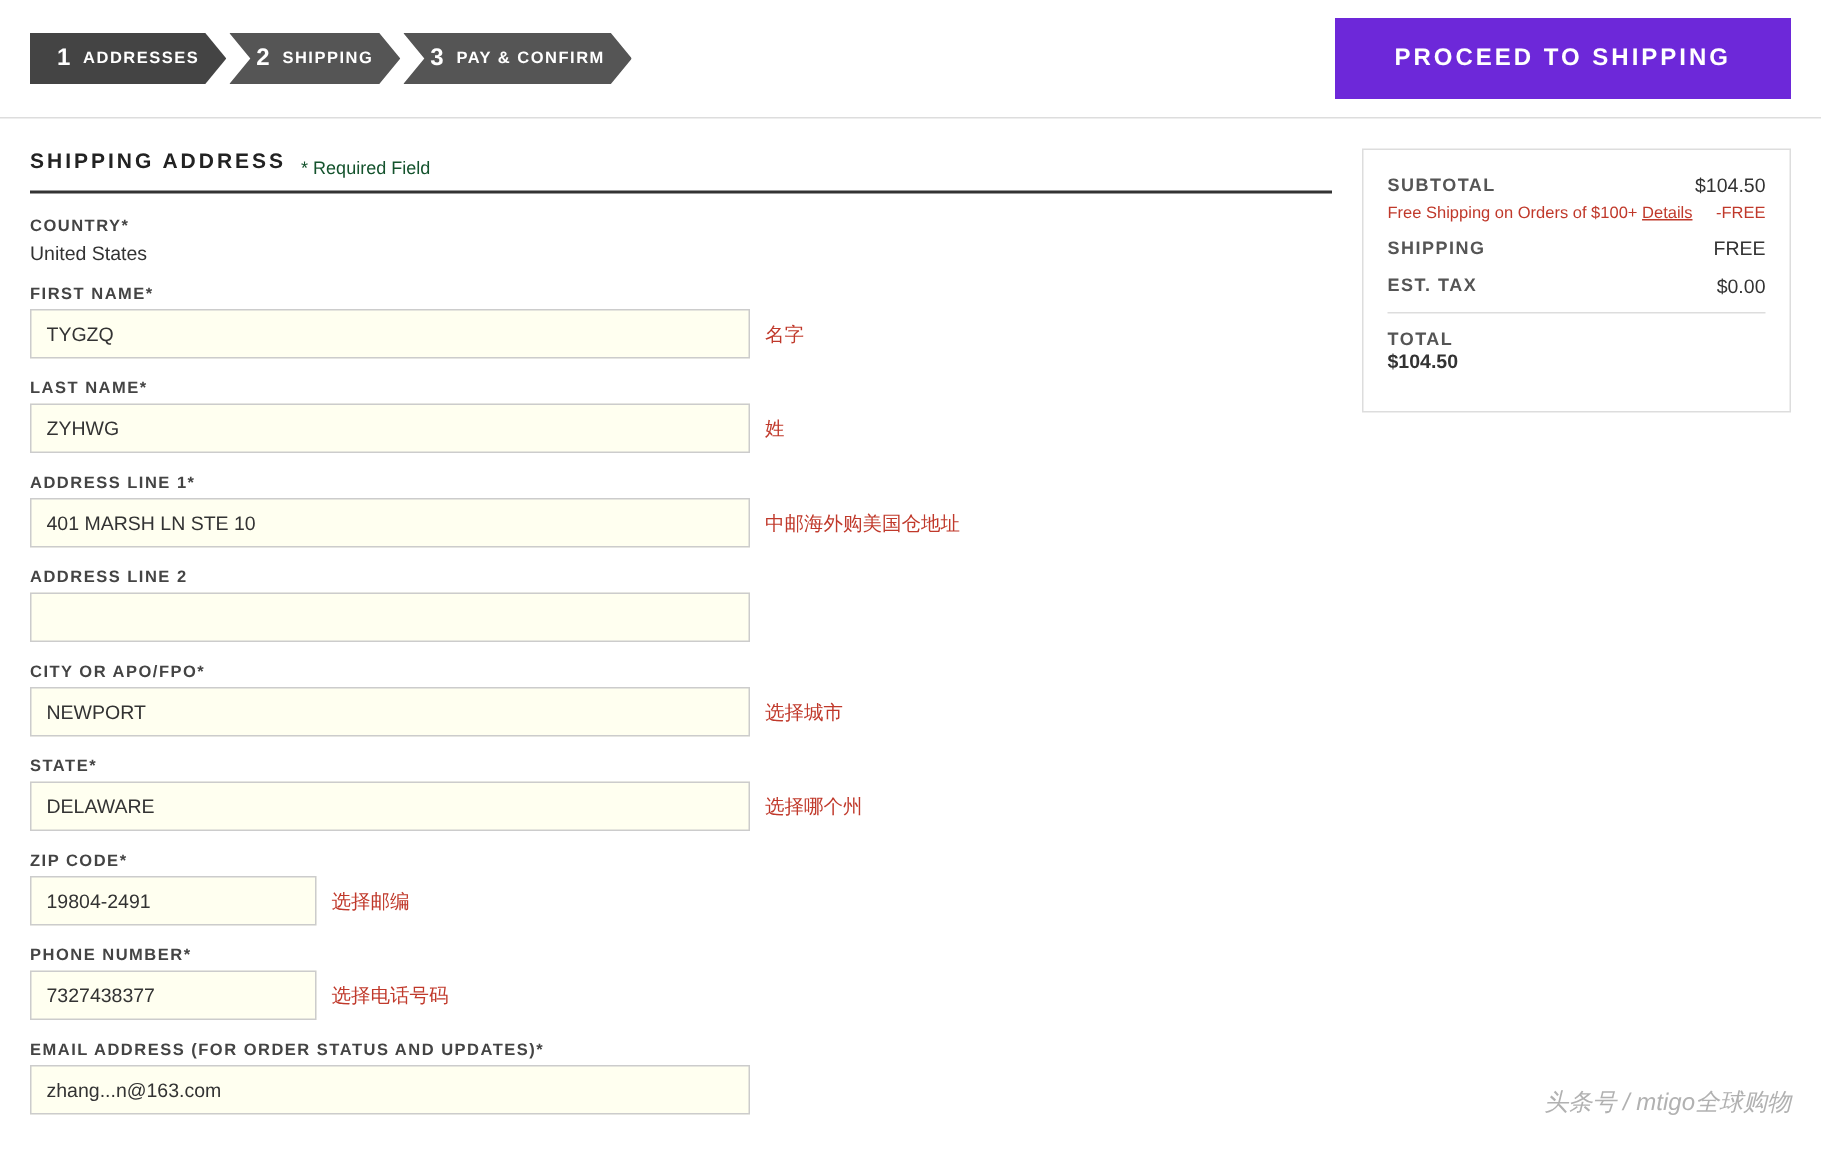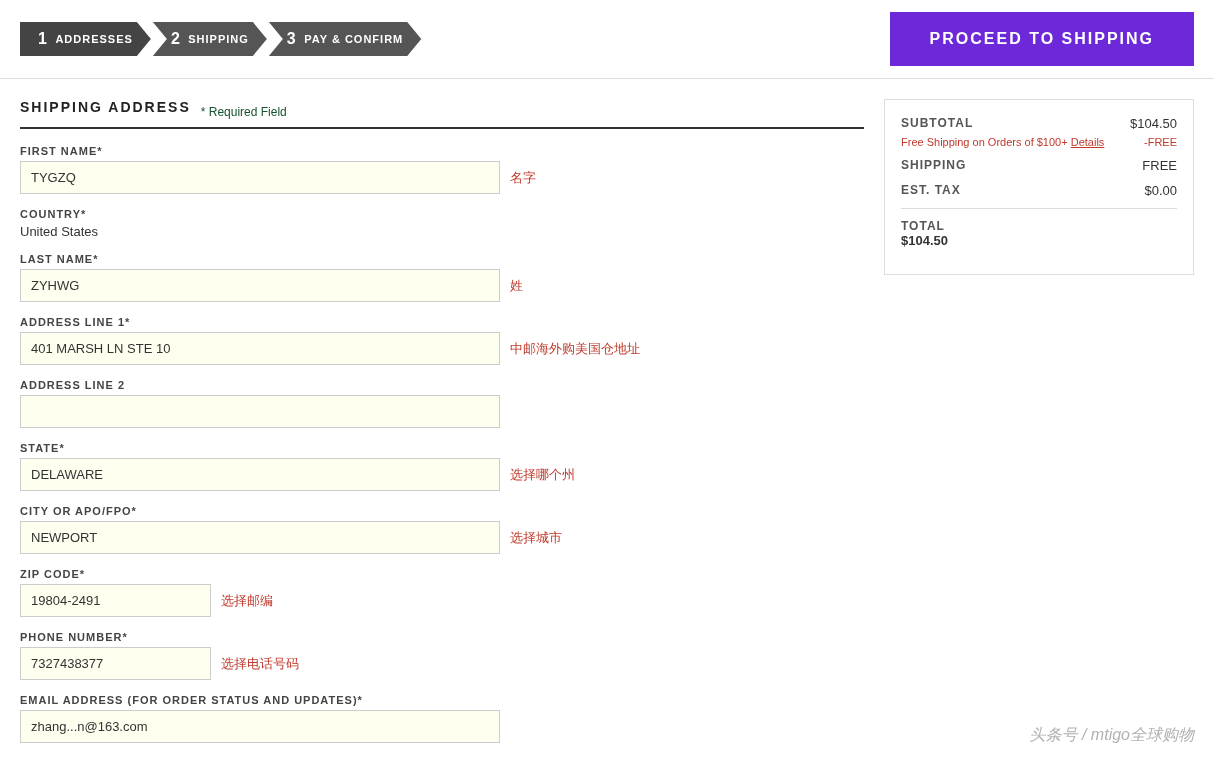--- a/index.html
+++ b/index.html
@@ -132,21 +132,21 @@
       font-size: 13px;
       margin-left: 10px;
     }
     .input-wrapper {
       display: flex;
       align-items: center;
     }
 
     
     .order-summary {
-      width: 310px;
+      width: 286px;
       flex-shrink: 0;
       border: 1px solid #ddd;
       padding: 16px;
       height: fit-content;
     }
     .summary-row {
       display: flex;
       justify-content: space-between;
       margin-bottom: 10px;
       font-size: 13px;
@@ -217,33 +217,33 @@
 
 <div class="main-content">
 
   <div class="form-section">
     <div class="section-header">
       <span class="section-title">SHIPPING ADDRESS</span>
       <span class="required-note">* Required Field</span>
     </div>
 
     <div class="field-group">
+      <label class="field-label">COUNTRY*</label>
+      <span class="country-value">United States</span>
+    </div>
+
+    <div class="field-group">
       <label class="field-label">FIRST NAME*</label>
       <div class="input-wrapper">
         <input type="text" class="form-input" value="TYGZQ" style="">
         <span class="annotation">名字</span>
       </div>
     </div>
 
     <div class="field-group">
-      <label class="field-label">COUNTRY*</label>
-      <span class="country-value">United States</span>
-    </div>
-
-    <div class="field-group">
       <label class="field-label">LAST NAME*</label>
       <div class="input-wrapper">
         <input type="text" class="form-input" value="ZYHWG" style="">
         <span class="annotation">姓</span>
       </div>
     </div>
 
     <div class="field-group">
       <label class="field-label">ADDRESS LINE 1*</label>
       <div class="input-wrapper">
@@ -251,32 +251,32 @@
         <span class="annotation">中邮海外购美国仓地址</span>
       </div>
     </div>
 
     <div class="field-group">
       <label class="field-label">ADDRESS LINE 2</label>
       <input type="text" class="form-input" style="">
     </div>
 
     <div class="field-group">
+      <label class="field-label">CITY OR APO/FPO*</label>
+      <div class="input-wrapper">
+        <input type="text" class="form-input" value="NEWPORT" style="">
+        <span class="annotation">选择城市</span>
+      </div>
+    </div>
+
+    <div class="field-group">
       <label class="field-label">STATE*</label>
       <div class="input-wrapper">
         <input type="text" class="form-input" value="DELAWARE" style="">
         <span class="annotation">选择哪个州</span>
-      </div>
-    </div>
-
-    <div class="field-group">
-      <label class="field-label">CITY OR APO/FPO*</label>
-      <div class="input-wrapper">
-        <input type="text" class="form-input" value="NEWPORT" style="">
-        <span class="annotation">选择城市</span>
       </div>
     </div>
 
     <div class="field-group">
       <label class="field-label">ZIP CODE*</label>
       <div class="input-wrapper">
         <input type="text" class="form-input form-input-short" value="19804-2491" style="">
         <span class="annotation">选择邮编</span>
       </div>
     </div>

